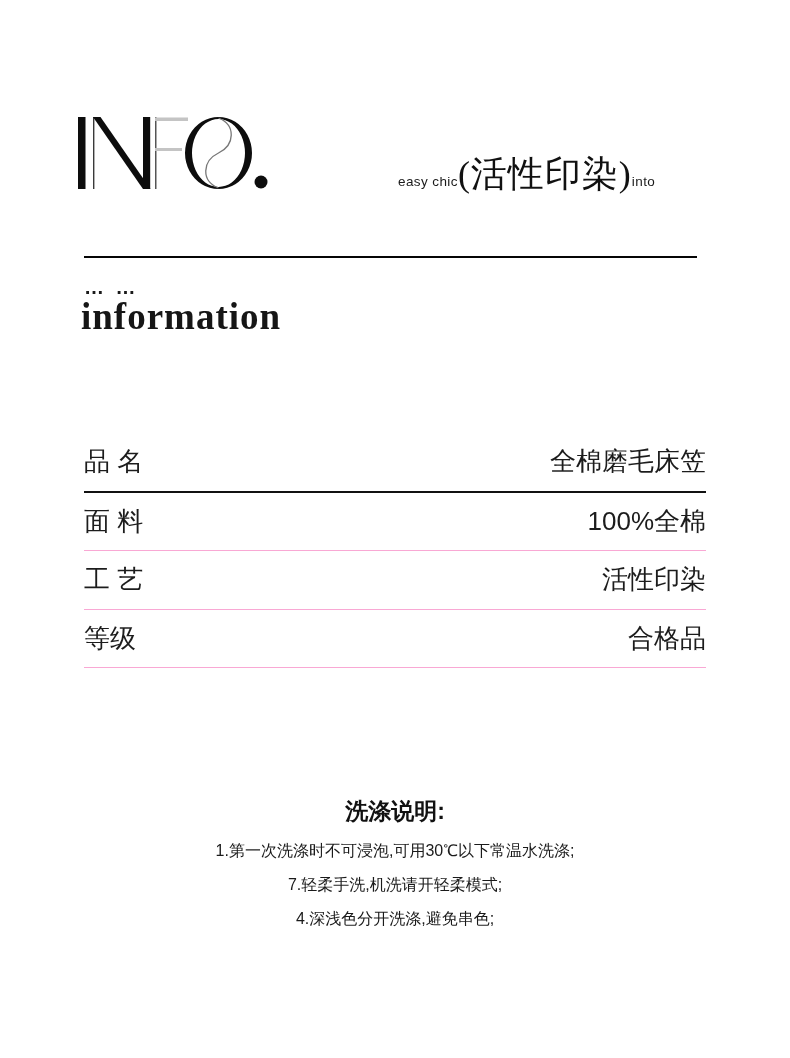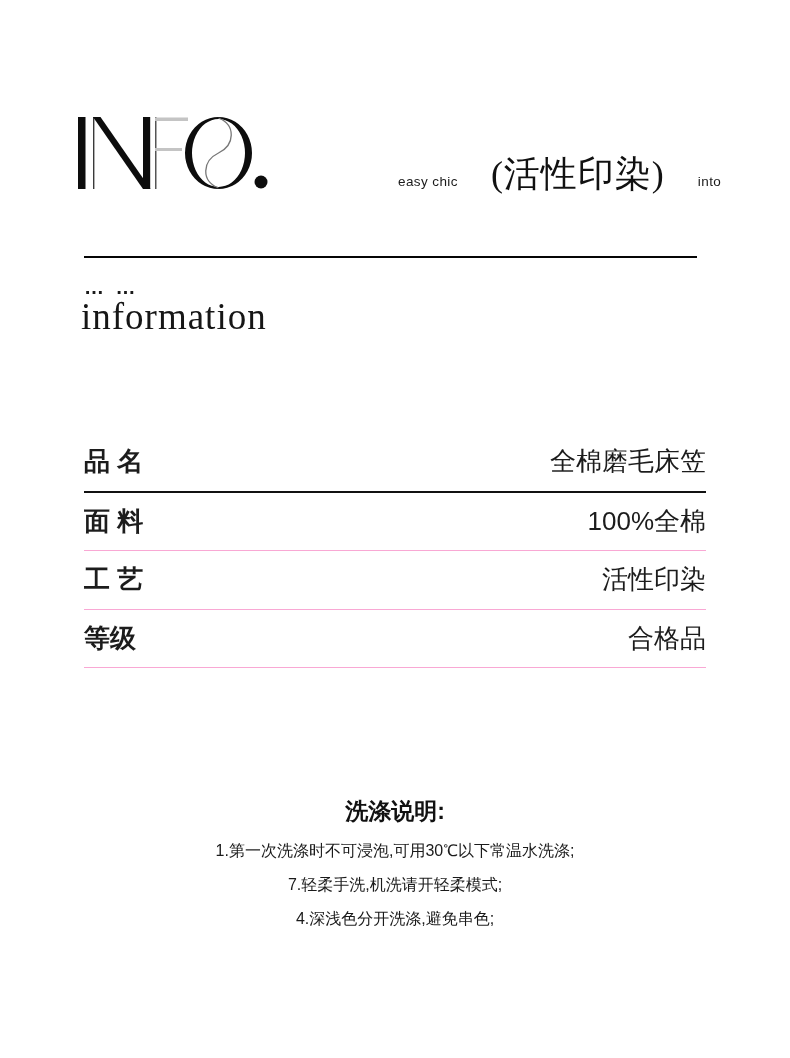--- a/index.html
+++ b/index.html
@@ -25,21 +25,21 @@
     width: 190px;
     height: 72px;
   }
   .tagline {
     position: absolute;
     left: 398px;
     top: 150px;
     width: 310px;
     display: flex;
     align-items: baseline;
-    gap: 33px;
+    gap: 0;
     white-space: nowrap;
   }
   .tg-small {
     font-size: 13.5px;
     letter-spacing: 0.4px;
     color: #1a1a1a;
     font-weight: 400;
   }
   .tg-cn {
     font-family: "Liberation Serif", serif;
@@ -65,42 +65,42 @@
     font-weight: bold;
     letter-spacing: 3px;
     color: #1a1a1a;
   }
   .info-title {
     position: absolute;
     left: 81px;
     top: 295px;
     font-family: "Liberation Serif", serif;
     font-size: 37px;
-    font-weight: 400;
+    font-weight: 700;
     letter-spacing: 1px;
     color: #161616;
   }
   
   .spec-table {
     position: absolute;
     left: 84px;
     top: 433px;
     width: 622px;
   }
   .spec-row {
     display: flex;
     justify-content: space-between;
     align-items: center;
     height: 57.5px;
     font-size: 26px;
     color: #1c1c1c;
   }
   .spec-row.b-thick { border-bottom: 2px solid #111111; }
   .spec-row.b-thin  { border-bottom: 1px solid #f9a8d4; }
-  .spec-label { text-align: center; font-weight: bold; }
+  .spec-label { text-align: center; }
   .spec-value { }
   
   .care {
     position: absolute;
     left: 0;
     top: 796px;
     width: 100%;
     text-align: center;
   }
   .care-title {

